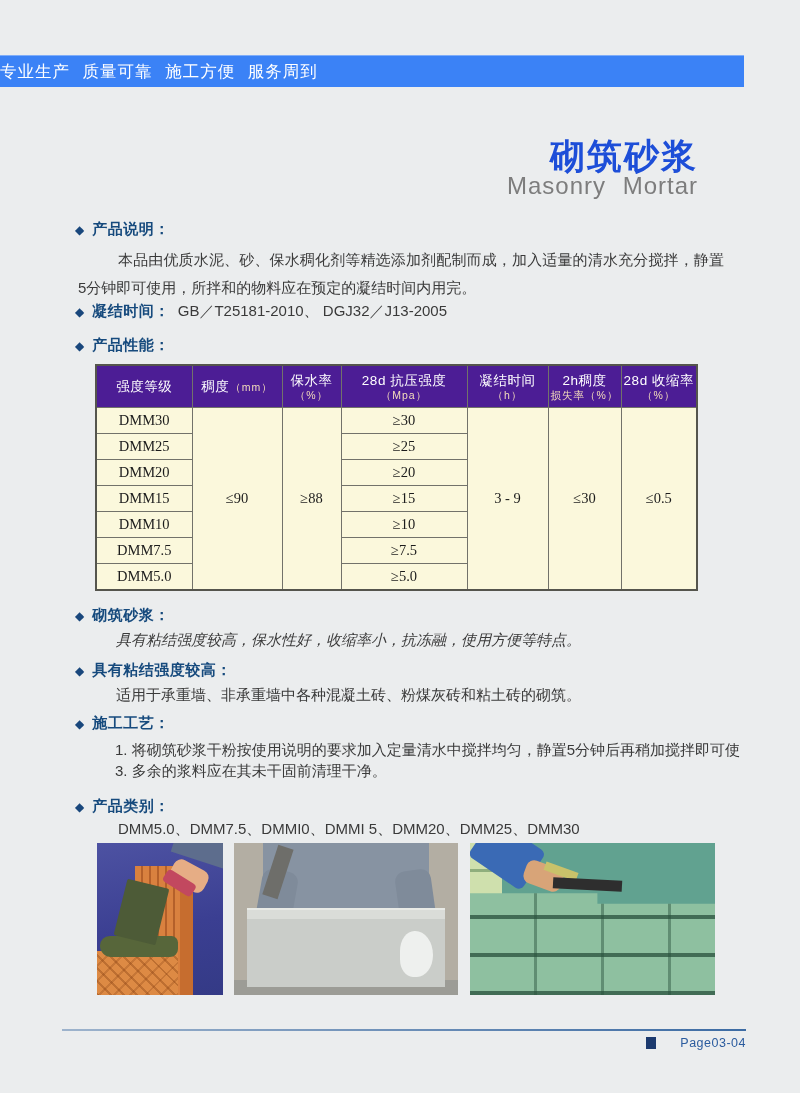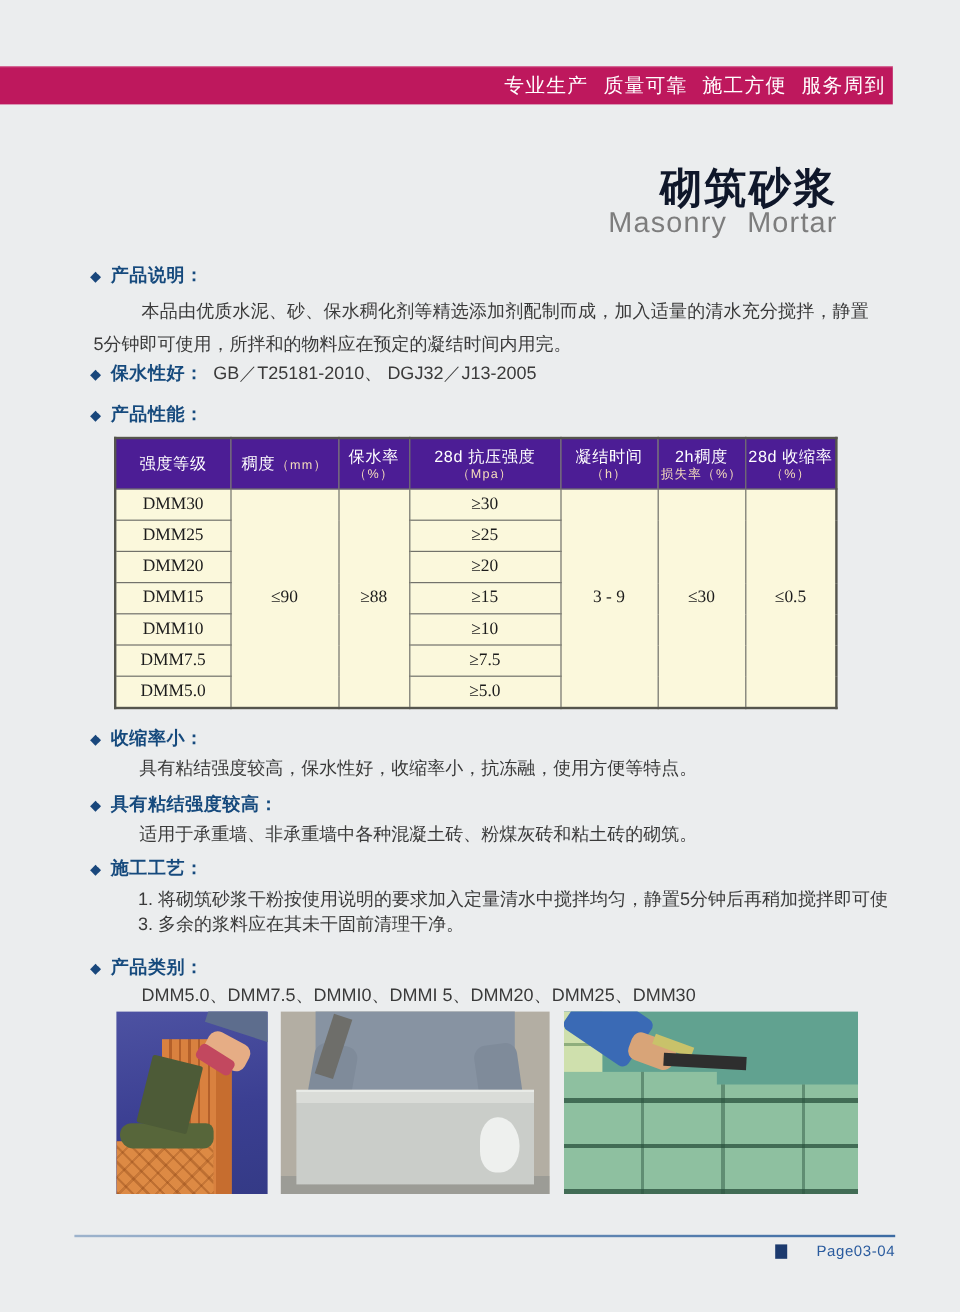--- a/index.html
+++ b/index.html
@@ -8,30 +8,30 @@
     background:#ebedee;
     font-family:"Liberation Sans",sans-serif;
     position:relative;
     overflow:hidden;
   }
   .abs{position:absolute;}
 
   
   .topbar{
     top:55px;left:0;width:744px;height:32px;
-    background:#be185d;
+    background:#3b82f6;
     border-top:1px solid rgba(255,255,255,.35);
     color:#fff;
-    display:flex;align-items:center;justify-content:flex-end;
+    display:flex;align-items:center;justify-content:flex-start;
     padding-right:6px;box-sizing:border-box;
     font-size:16.5px;letter-spacing:1px;word-spacing:7px;white-space:pre;
   }
 
   
-  .title-zh{top:133px;right:102px;font-size:35px;color:#0f172a;letter-spacing:2px;font-weight:600;}
+  .title-zh{top:133px;right:102px;font-size:35px;color:#1d4ed8;letter-spacing:2px;font-weight:600;}
   .title-en{top:172px;right:102px;font-size:24px;color:#7d7d7d;letter-spacing:1px;word-spacing:9px;}
 
   
   .sec{left:75px;display:flex;align-items:center;gap:8px;}
   .diamond{color:#19477c;font-size:12px;line-height:1;}
   .sec-label{color:#164a7d;font-size:15px;font-weight:bold;letter-spacing:.5px;}
   .sec-inline-value{color:#3a3a3a;font-size:15px;font-weight:normal;margin-left:0;}
 
   .body-text{color:#3a3a3a;font-size:15px;}
   .para{left:78px;width:646px;line-height:28px;text-indent:40px;text-align:justify;}
@@ -115,21 +115,21 @@
 <div class="abs title-en">Masonry Mortar</div>
 
 <div class="abs sec" style="top:220px;">
   <span class="diamond">◆</span>
   <span class="sec-label">产品说明：</span>
 </div>
 <div class="abs body-text para" style="top:246px;">本品由优质水泥、砂、保水稠化剂等精选添加剂配制而成，加入适量的清水充分搅拌，静置5分钟即可使用，所拌和的物料应在预定的凝结时间内用完。</div>
 
 <div class="abs sec" style="top:302px;">
   <span class="diamond">◆</span>
-  <span class="sec-label">保水性好：</span>
+  <span class="sec-label">凝结时间：</span>
   <span class="sec-inline-value">GB／T25181-2010、 DGJ32／J13-2005</span>
 </div>
 
 <div class="abs sec" style="top:336px;">
   <span class="diamond">◆</span>
   <span class="sec-label">产品性能：</span>
 </div>
 
 <table class="perf">
   <colgroup>
@@ -184,23 +184,23 @@
     </tr>
     <tr>
       <td>DMM5.0</td>
       <td>≥5.0</td>
     </tr>
   </tbody>
 </table>
 
 <div class="abs sec" style="top:606px;">
   <span class="diamond">◆</span>
-  <span class="sec-label">收缩率小：</span>
-</div>
-<div class="abs body-text sub-text" style="top:631px;">具有粘结强度较高，保水性好，收缩率小，抗冻融，使用方便等特点。</div>
+  <span class="sec-label">砌筑砂浆：</span>
+</div>
+<div class="abs body-text sub-text" style="top:631px;font-style:italic;">具有粘结强度较高，保水性好，收缩率小，抗冻融，使用方便等特点。</div>
 
 <div class="abs sec" style="top:661px;">
   <span class="diamond">◆</span>
   <span class="sec-label">具有粘结强度较高：</span>
 </div>
 <div class="abs body-text sub-text" style="top:686px;">适用于承重墙、非承重墙中各种混凝土砖、粉煤灰砖和粘土砖的砌筑。</div>
 
 <div class="abs sec" style="top:714px;">
   <span class="diamond">◆</span>
   <span class="sec-label">施工工艺：</span>

